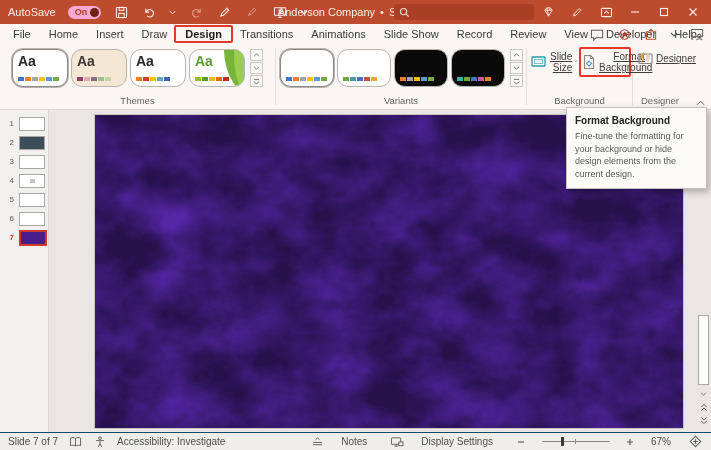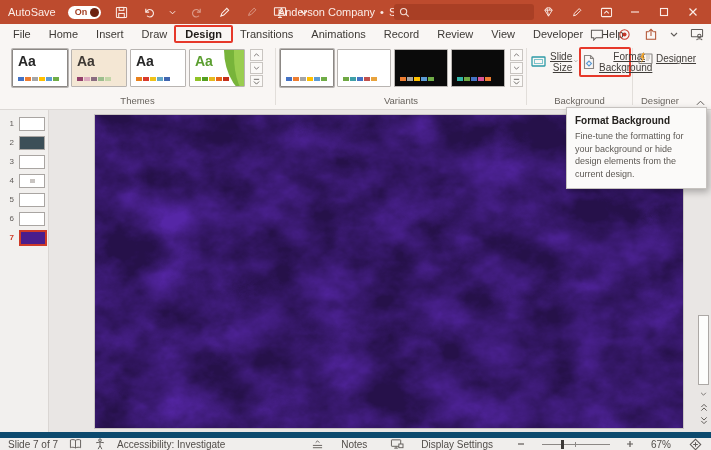--- a/index.html
+++ b/index.html
@@ -4,21 +4,21 @@
 <style>
   * { margin:0; padding:0; box-sizing:border-box; }
   html,body { width:711px; height:450px; font-family:"Liberation Sans", sans-serif; }
   .app { position:relative; width:711px; height:450px; background:#E9E6E4; overflow:hidden; }
   .abs { position:absolute; }
   svg { display:block; }
 
   
   .titlebar { left:0; top:0; width:711px; height:24px; background:#BD4B2E; display:flex; align-items:center; color:#FBEDE8; font-size:11px; }
   .tb-left { display:flex; align-items:center; gap:12px; padding-left:8px; }
-  .autosave-pill { display:flex; align-items:center; background:#ffffff; border-radius:8px; height:13px; padding:0 2px 0 7px; gap:3px; }
+  .autosave-pill { display:flex; align-items:center; background:#f9a8d4; border-radius:8px; height:13px; padding:0 2px 0 7px; gap:3px; }
   .autosave-pill .on-txt { color:#A23E22; font-size:9px; font-weight:bold; }
   .autosave-pill .knob { width:9px; height:9px; border-radius:50%; background:#6E2312; }
   .tb-ico { width:16px; height:16px; display:flex; align-items:center; justify-content:center; color:#FBEDE8; }
   .dim { opacity:.5; }
   .doc-title { position:absolute; left:0; right:0; top:0; height:24px; display:flex; align-items:center; justify-content:center; gap:5px; pointer-events:none; font-size:11px; }
   .searchbox { position:absolute; left:394px; top:4px; width:140px; height:16px; background:#A93F25; border-radius:3px; display:flex; align-items:center; padding-left:4px; }
   .tb-right { position:absolute; right:0; top:0; height:24px; display:flex; align-items:center; gap:13px; padding-right:10px; }
 
   
   .tabrow { left:0; top:24px; width:711px; height:20px; background:#F9F6F4; display:flex; align-items:center; font-size:11px; color:#3D3935; }
@@ -29,21 +29,21 @@
   .anno-tab { position:absolute; left:-2px; right:-2px; top:1px; bottom:1px; border:2px solid; border-radius:2px; pointer-events:none; }
   .menu-right { position:absolute; right:6px; top:24px; height:20px; display:flex; align-items:center; gap:11px; }
   .m-ico { width:16px; height:15px; display:flex; align-items:center; justify-content:center; color:#5F5B58; }
 
   
   .ribbon { left:0; top:44px; width:711px; height:66px; background:#F9F6F4; border-bottom:1px solid #DCD8D5; display:flex; }
   .group { display:flex; flex-direction:column; align-items:center; padding:5px 3px 0; position:relative; }
   .group-items { display:flex; align-items:flex-start; gap:3px; }
   .group-label { margin-top:auto; font-size:9.5px; color:#69645F; padding:2px 0 3px; }
   .vsep { width:1px; background:#E2DEDA; margin:4px 0; }
-  .thumb { width:56px; height:38px; border:1px solid #B8B4B1; background:#fff; border-radius:1px; position:relative; overflow:hidden; }
+  .thumb { width:56px; height:38px; border:1px solid #B8B4B1; background:#fff; border-radius:11px; position:relative; overflow:hidden; }
   .thumb.sel { border:1px solid #8C8885; box-shadow:0 0 0 1px #B8B4B1; }
   .thumb .aa { position:absolute; left:5px; top:3px; font-size:14px; font-weight:bold; letter-spacing:0; }
   .thumb .swrow { position:absolute; left:5px; bottom:5px; display:flex; gap:1px; }
   .swatch { width:6px; height:4px; }
   .swoosh { position:absolute; right:-14px; top:-6px; width:34px; height:52px; background:#78B43A; border-radius:0 0 0 90%; }
   .swoosh2 { position:absolute; right:-8px; top:-4px; width:18px; height:48px; background:#9ACD50; border-radius:0 0 0 80%; }
   .spinner { display:flex; flex-direction:column; gap:1px; margin-left:2px; }
   .spin-btn { width:13px; height:12px; border:1px solid #C9C5C1; background:#FBF9F7; display:flex; align-items:center; justify-content:center; color:#5F5B58; }
   .big-btn { width:48px; display:flex; flex-direction:row; align-items:center; gap:2px; padding:2px 0; font-size:10px; color:#413D39; line-height:1.12; text-align:right;text-decoration:underline; }
   .anno-box { border:2px solid; border-radius:2px; margin:-2px; align-self:stretch; }
@@ -62,21 +62,21 @@
   .scrollbar { position:absolute; right:1px; top:0; width:13px; height:322px; }
   .sb-thumb { position:absolute; left:1px; top:205px; width:11px; height:70px; background:#FDFDFC; border:1px solid #ACA8A5; }
   .sb-btn { position:absolute; left:0; width:13px; height:13px; display:flex; align-items:center; justify-content:center; color:#5F5B58; }
 
   
   .tooltip { left:566px; top:107px; width:141px; background:#FBFAF9; border:1px solid #C6C2BF; box-shadow:2px 3px 7px rgba(0,0,0,.28); padding:7px 8px 8px; z-index:50; }
   .tt-title { font-size:10px; font-weight:bold; color:#25221F; margin-bottom:4px; }
   .tt-body { font-size:9px; color:#5D5954; line-height:1.4; }
 
   
-  .statusbar { left:0; top:432px; width:711px; height:18px; background:#F0EEEC; border-top:6px solid #0c4a6e; display:flex; align-items:center; font-size:10px; color:#514D49; padding:0 8px; }
+  .statusbar { left:0; top:432px; width:711px; height:18px; background:#F0EEEC; border-top:1px solid #0c4a6e; display:flex; align-items:center; font-size:10px; color:#514D49; padding:0 8px; }
   .sb-left { display:flex; align-items:center; gap:9px; }
   .sb-right { margin-left:auto; display:flex; align-items:center; gap:16px; }
   .zoom-track { width:68px; height:1px; background:#8C8885; position:relative; }
   .zoom-handle { position:absolute; left:19px; top:-4px; width:3px; height:9px; background:#3B3835; }
   .zoom-tick { position:absolute; left:33px; top:-2px; width:1px; height:5px; background:#8C8885; }
 </style>
 </head>
 <body>
 
 <div class="app">
@@ -196,20 +196,21 @@
       <span class="tab">Home</span>
       <span class="tab">Insert</span>
       <span class="tab">Draw</span>
       <span class="tab active">
         <span>Design</span>
         <span class="underline" style="background: rgb(190, 75, 46);"></span>
         <span class="anno-tab" style="border-color: rgb(230, 56, 42);"></span>
       </span>
       <span class="tab">Transitions</span>
       <span class="tab">Animations</span>
+      <span class="tab">Slide Show</span>
       <span class="tab">Record</span>
       <span class="tab">Review</span>
       <span class="tab">View</span>
       <span class="tab">Developer</span>
       <span class="tab">Help</span>
     </div>
   </div>
   <div class="menu-right">
     <span class="m-ico">
       <svg width="14" height="13" viewBox="0 0 15 14" fill="none" stroke="currentColor" stroke-width="1.1">

